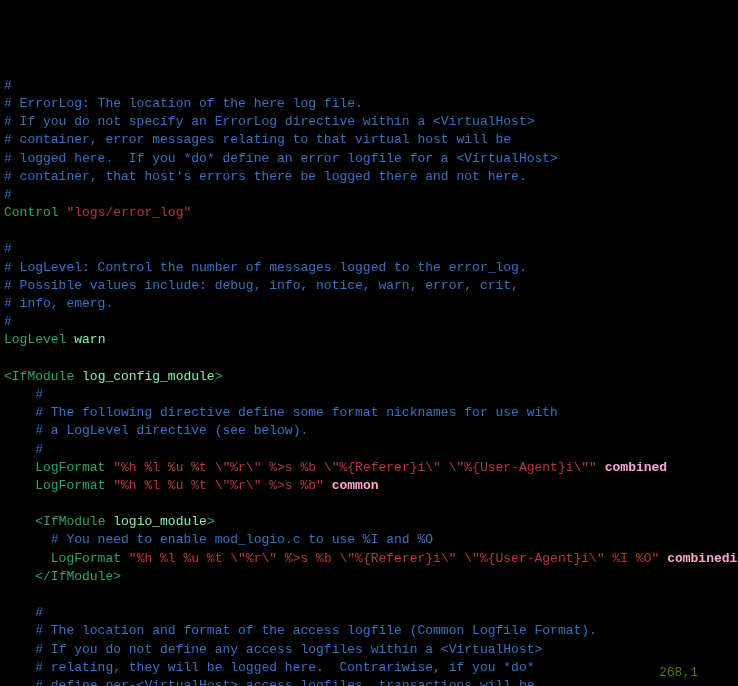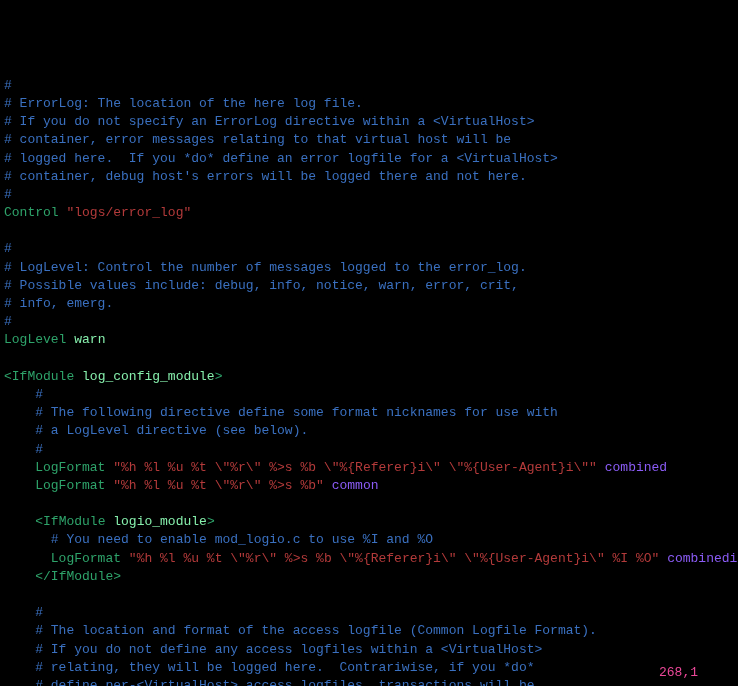--- a/index.html
+++ b/index.html
@@ -13,35 +13,35 @@
     white-space: pre;
     width: 738px;
     height: 686px;
     box-sizing: border-box;
     overflow: hidden;
   }
   .c-blue { color: #3a70c0; }       
   .c-green { color: #2ea36a; }      
   .c-red { color: #b33a3a; }        
   .c-orange { color: #86efac; }     
-  .c-white { color: #8b5cf6; }      
-  .status { position: absolute; bottom: 4px; right: 40px; color: #ec4899; font-family: inherit; }
+  .c-white { color: #f9a8d4; font-weight: bold; }      
+  .status { position: absolute; bottom: 4px; right: 40px; color: #4d7c0f; font-family: inherit; }
   [data-bind] { display: inline; }
 </style>
 </head>
 <body>
 
 
 
 <div><span class="c-blue" data-bind="lines.c1">#</span>
 <span class="c-blue" data-bind="lines.c2"># ErrorLog: The location of the here log file.</span>
 <span class="c-blue" data-bind="lines.c3"># If you do not specify an ErrorLog directive within a &lt;VirtualHost&gt;</span>
 <span class="c-blue" data-bind="lines.c4"># container, error messages relating to that virtual host will be</span>
 <span class="c-blue" data-bind="lines.c5"># logged here.  If you *do* define an error logfile for a &lt;VirtualHost&gt;</span>
-<span class="c-blue" data-bind="lines.c6"># container, debug host's errors will be logged there and not here.</span>
+<span class="c-blue" data-bind="lines.c6"># container, that host's errors there be logged there and not here.</span>
 <span class="c-blue" data-bind="lines.c7">#</span>
 <span class="c-green" data-bind="lines.errorlog_key">Control</span> <span class="c-red" data-bind="lines.errorlog_val">"logs/error_log"</span>
 <span data-bind="lines.blank1"></span>
 <span class="c-blue" data-bind="lines.c8">#</span>
 <span class="c-blue" data-bind="lines.c9"># LogLevel: Control the number of messages logged to the error_log.</span>
 <span class="c-blue" data-bind="lines.c10"># Possible values include: debug, info, notice, warn, error, crit,</span>
 <span class="c-blue" data-bind="lines.c11"># info, emerg.</span>
 <span class="c-blue" data-bind="lines.c12">#</span>
 <span class="c-green" data-bind="lines.loglevel_key">LogLevel</span> <span class="c-orange" data-bind="lines.loglevel_val">warn</span>
 <span data-bind="lines.blank2"></span>

